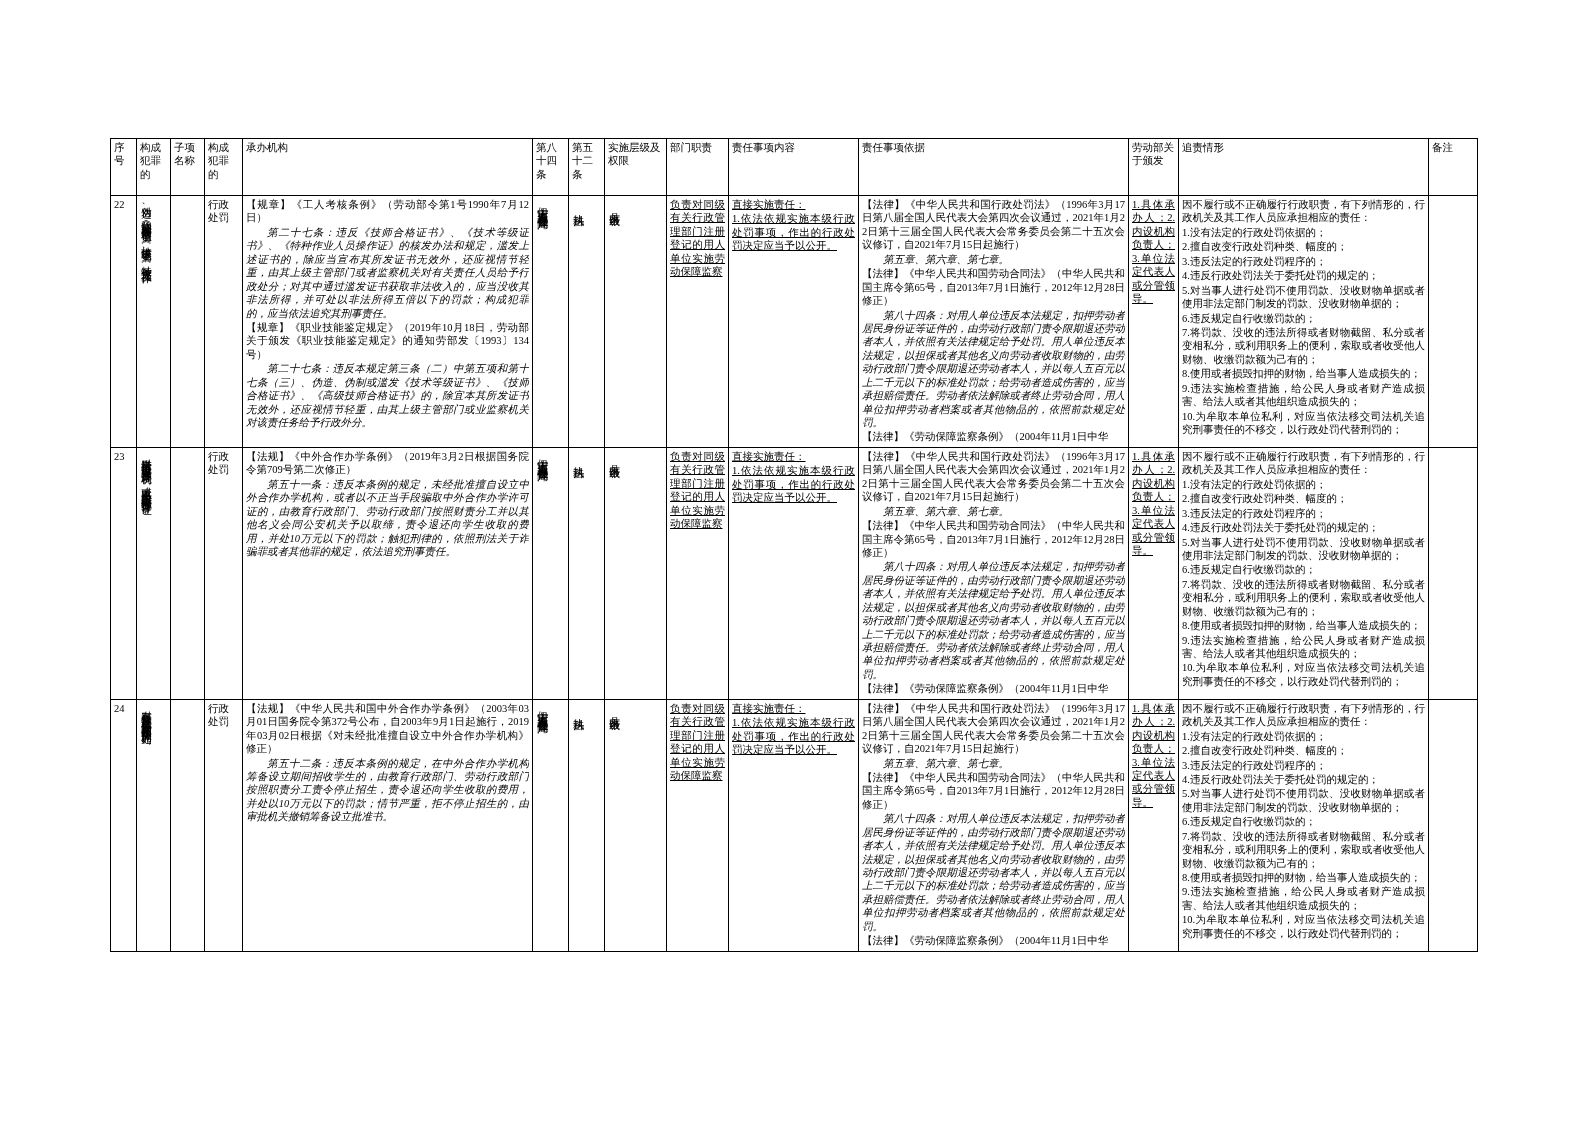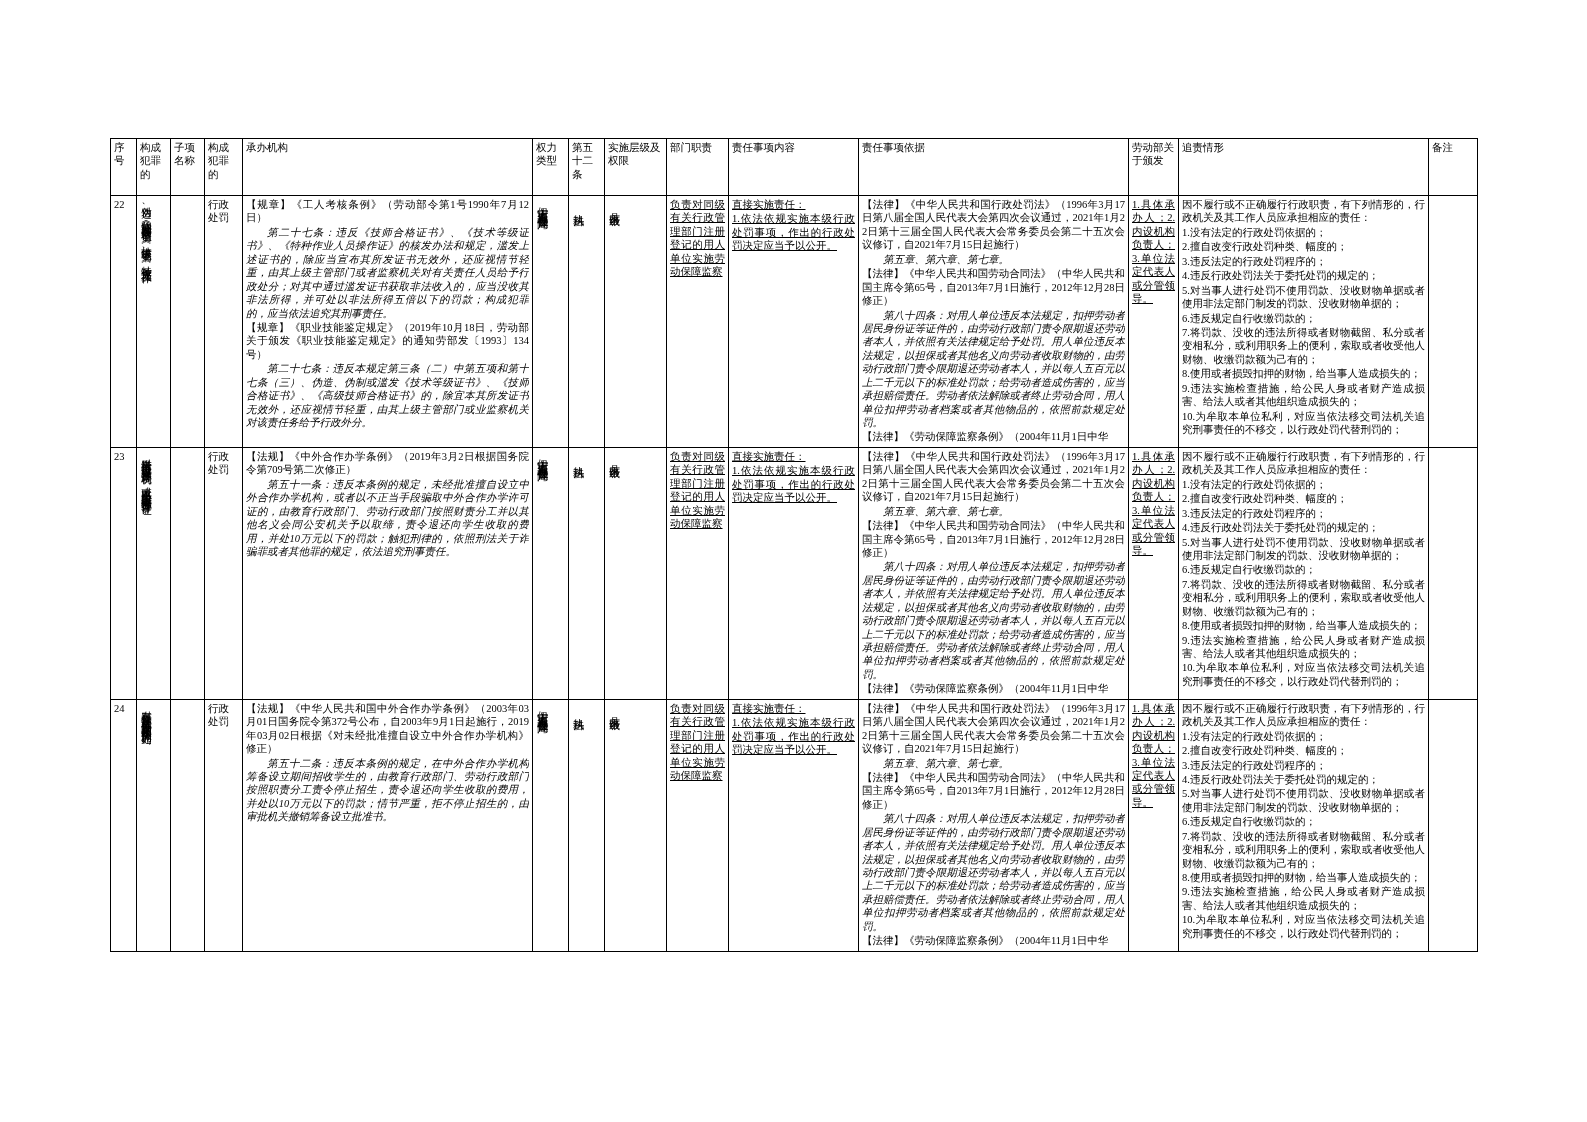--- a/index.html
+++ b/index.html
@@ -132,21 +132,21 @@
     <col class="c-situation">
         <col class="c-remark">
   </colgroup>
   <thead>
     <tr>
       <td>序号</td>
       <td>构成犯罪的</td>
       <td>子项名称</td>
       <td>构成犯罪的</td>
       <td>承办机构</td>
-      <td>权力类型</td>
+      <td>第八十四条</td>
       <td>第五十二条</td>
       <td>实施层级及权限</td>
       <td>部门职责</td>
       <td>责任事项内容</td>
       <td>责任事项依据</td>
       <td>劳动部关于颁发</td>
       <td>追责情形</td>
       <td>备注</td>
     </tr>
   </thead>

